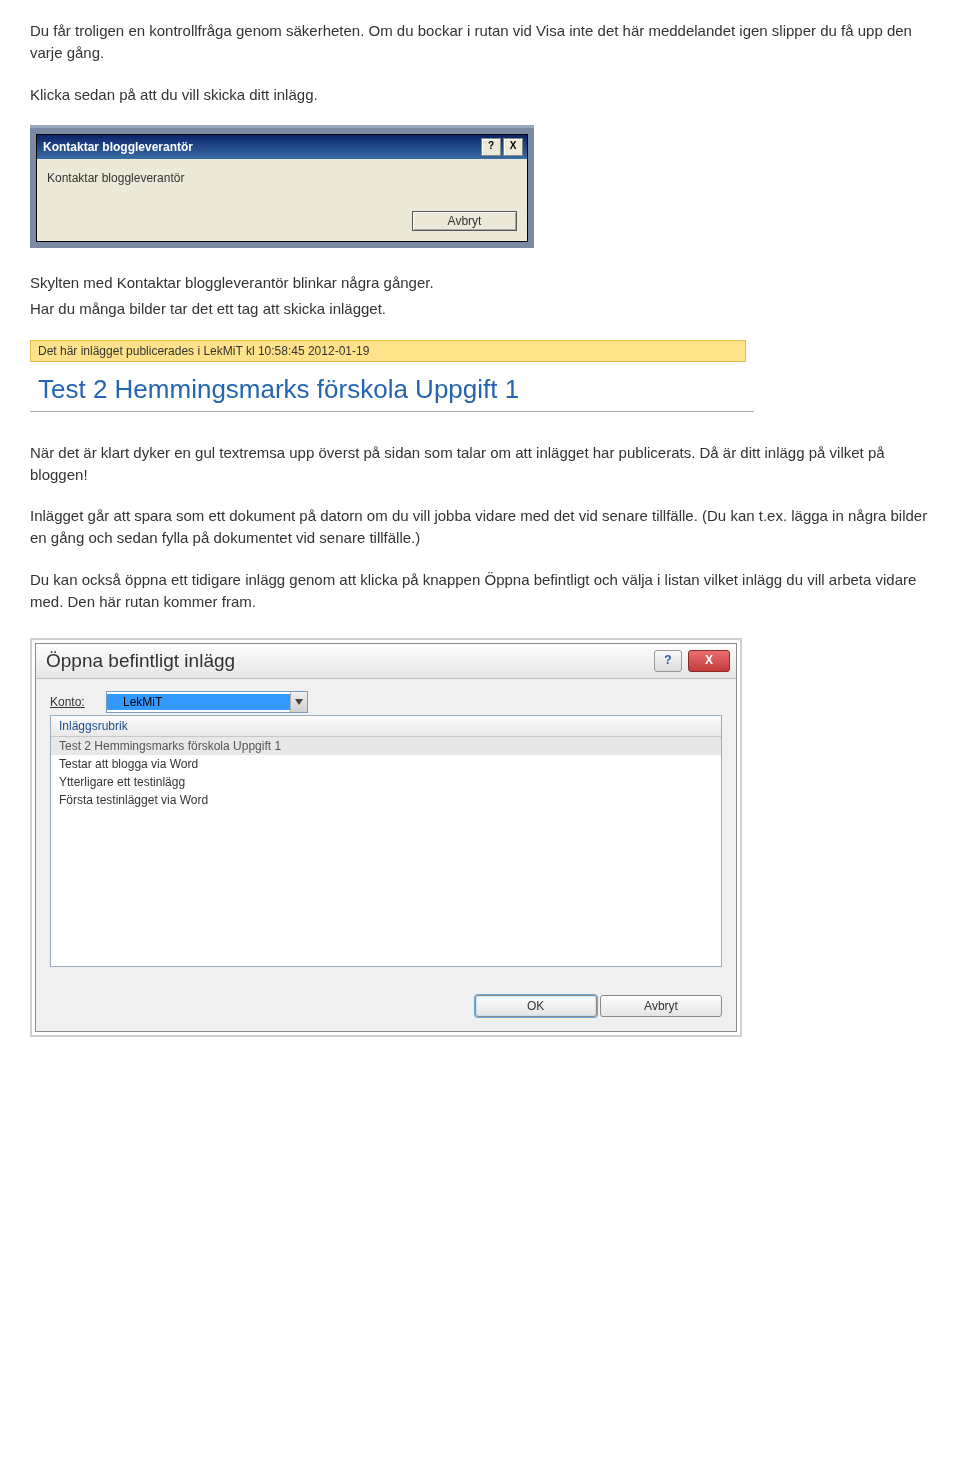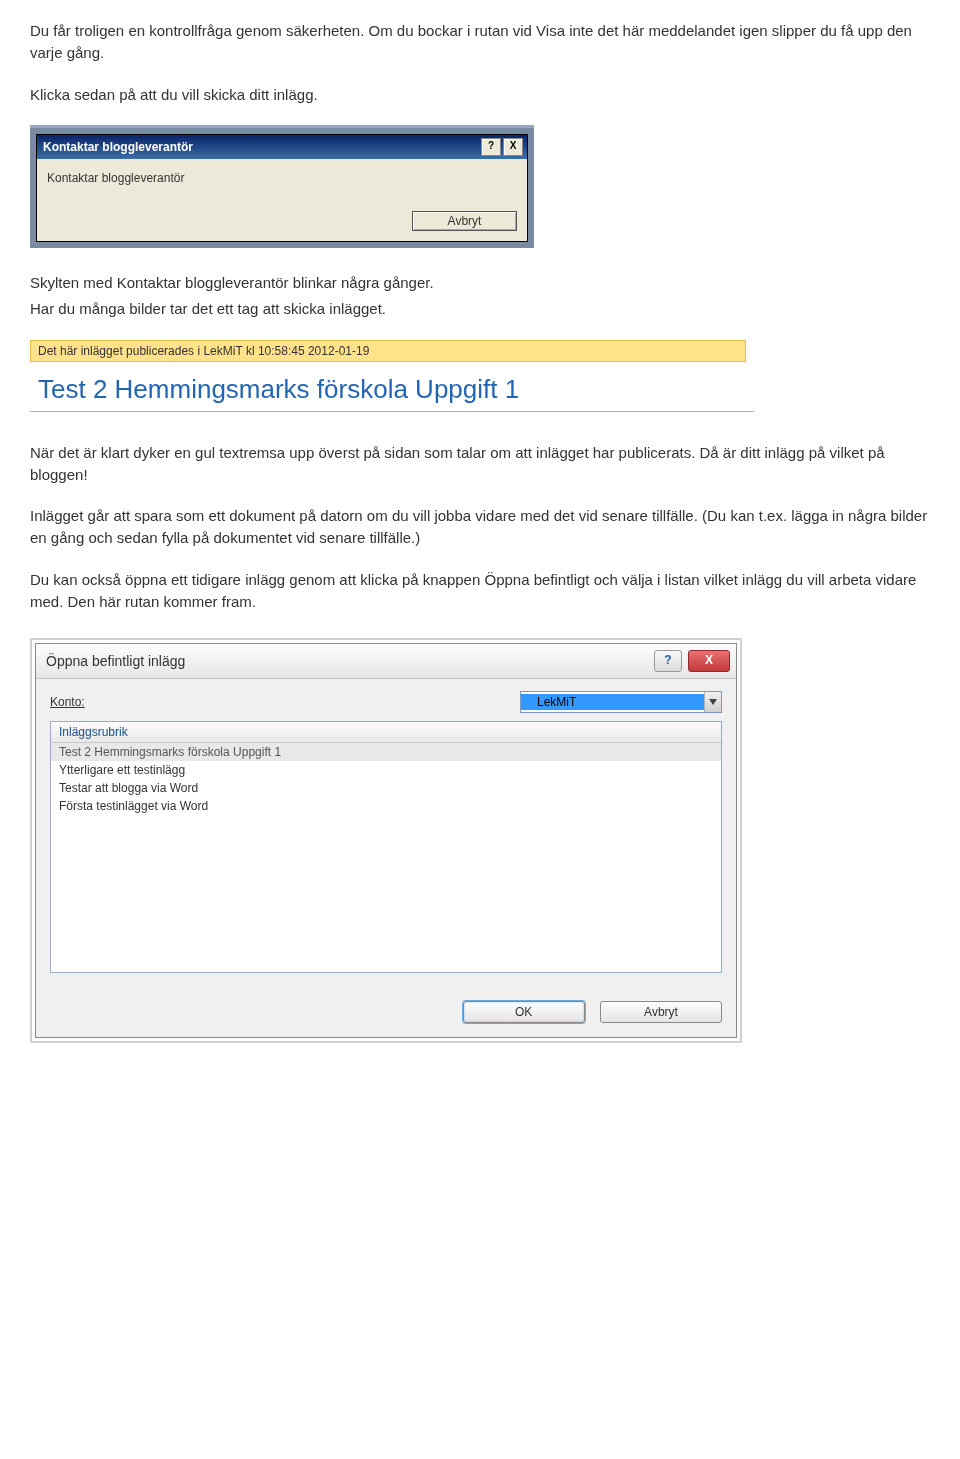--- a/index.html
+++ b/index.html
@@ -100,21 +100,21 @@
     font-family: Tahoma, sans-serif;
     font-size: 12px;
   }
   .dlg2-title {
     background: linear-gradient(#fdfdfd, #e6e6e6);
     border-bottom: 1px solid #c0c0c0;
     padding: 6px 6px 6px 10px;
     display: flex;
     align-items: center;
   }
-  .dlg2-title span:first-child { flex: 1; font-size: 14px; }
+  .dlg2-title span:first-child { flex: 1; font-size: 19px; }
   .helpbtn {
     width: 26px; height: 20px;
     background: linear-gradient(#f8f8f8,#dcdcdc);
     border: 1px solid #999;
     border-radius: 3px;
     text-align: center;
     line-height: 18px;
     color: #2a5ea5;
     font-weight: bold;
     margin-right: 6px;
@@ -124,21 +124,21 @@
     background: linear-gradient(#e97070,#c33a3a);
     border: 1px solid #8a2a2a;
     border-radius: 3px;
     color: #fff;
     text-align: center;
     line-height: 18px;
     font-weight: bold;
     font-family: sans-serif;
   }
   .dlg2-body { padding: 12px 14px 14px 14px; }
-  .konto-row { display: flex; align-items: center; margin-bottom: 8px; justify-content: space-between; }
+  .konto-row { display: flex; align-items: center; margin-bottom: 2px; }
   .konto-row .lbl { width: 56px; text-decoration: underline; }
   .combo {
     display: flex; align-items: center;
     border: 1px solid #7a9ac0;
     background: #fff; height: 20px; width: 200px;
   }
   .combo .sel {
     flex: 1; padding: 1px 16px;
     background: #3399ff; color: #000000;
   }
@@ -171,21 +171,20 @@
     color: #555;
   }
   .dlg2-actions {
     text-align: right;
     padding: 14px 14px 14px 0;
   }
   .winbtn {
     display: inline-block;
     min-width: 84px;
     padding: 3px 18px;
-    margin-left: 12px;
     background: linear-gradient(#fefefe,#e4e4e4);
     border: 1px solid #8a8a8a;
     border-radius: 3px;
     font-family: Tahoma, sans-serif;
     font-size: 12px;
     text-align: center;
   }
   .winbtn.default {
     box-shadow: 0 0 0 1px #6fa8dc, inset 0 0 2px #8fc0ee;
   }
@@ -248,22 +247,22 @@
           <span class="drop">
             <svg width="8" height="6" viewBox="0 0 8 6">
                 <path d="M0 0 L8 0 L4 6 Z" fill="#444"></path>
               </svg>
           </span>
         </div>
       </div>
       <div class="listbox">
         <div class="list-header">Inläggsrubrik</div>
         <div class="list-item selected">Test 2 Hemmingsmarks förskola Uppgift 1</div>
+        <div class="list-item">Testar att blogga via Word</div>
         <div class="list-item">Ytterligare ett testinlägg</div>
-        <div class="list-item">Testar att blogga via Word</div>
         <div class="list-item">Första testinlägget via Word</div>
       </div>
     </div>
     <div class="dlg2-actions">
       <span class="winbtn default">OK</span>
       <span class="winbtn">Avbryt</span>
     </div>
   </div>
 </div>
 

